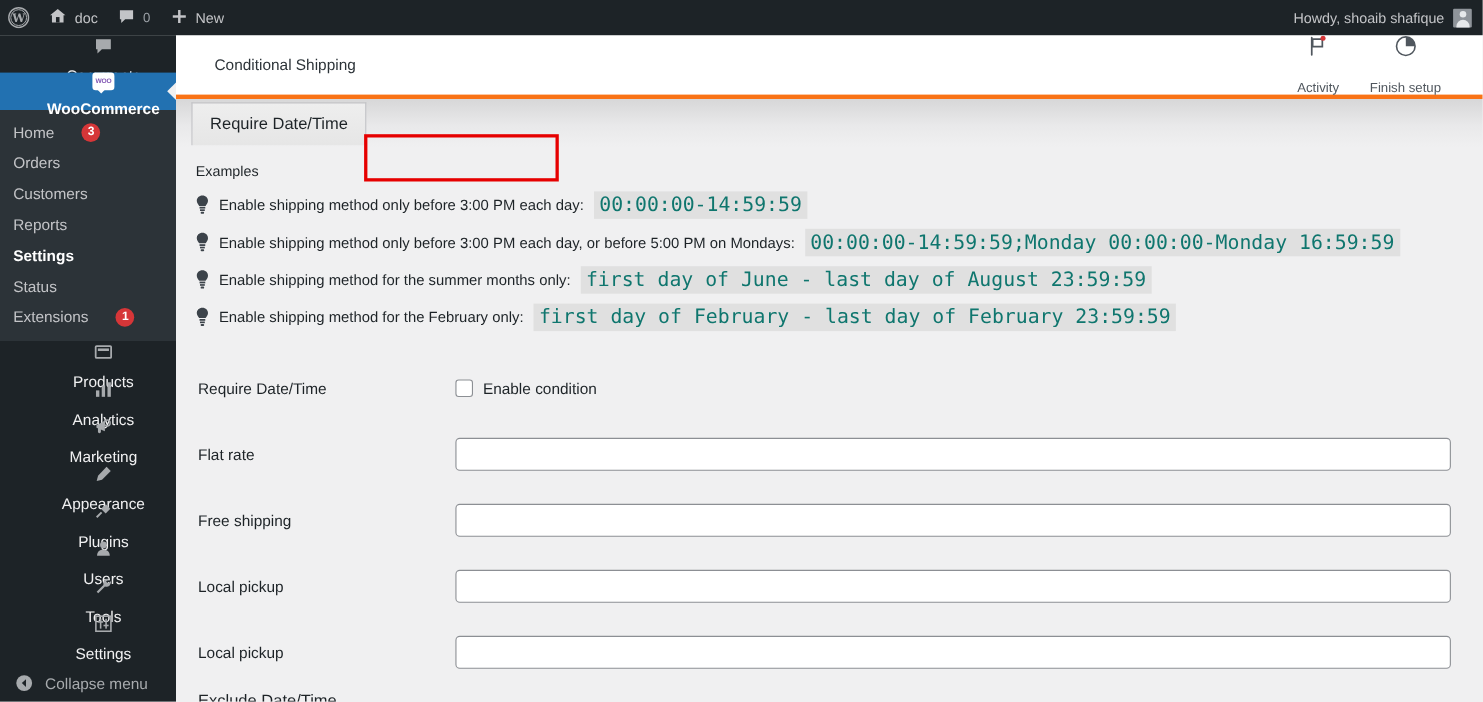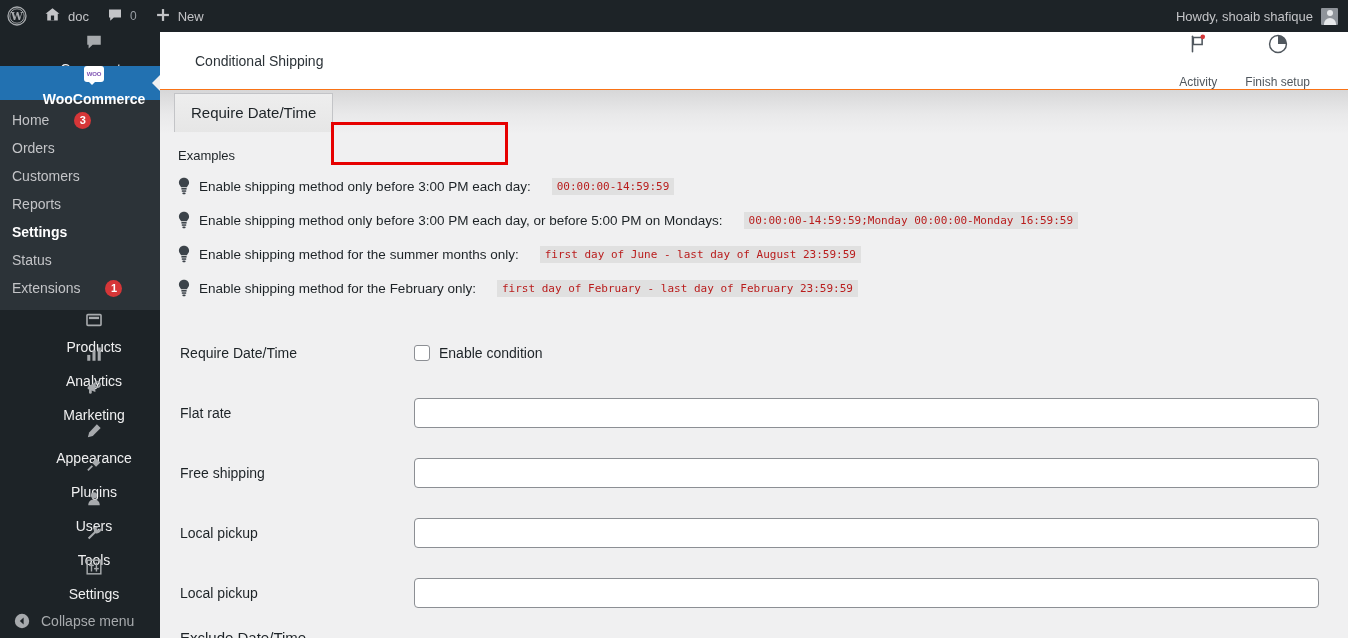--- a/index.html
+++ b/index.html
@@ -99,21 +99,21 @@
     display:flex; align-items:center; gap:9px; padding-left:12px; height:34px;
     color:#a7aaad; font-size:14px;
   }
 
   
   #content {
     position: absolute; top: 32px; left: 160px;
     width: 1188px; height: 606px; background:#f0f0f1; overflow:hidden;
   }
   .wc-header {
-    height: 58px; background:#fff; border-bottom:1px solid #f97316;
+    height: 58px; background:#fff; border-bottom:4px solid #f97316;
     display:flex; align-items:center; padding: 0 20px 0 35px;
     position: relative;
   }
   .wc-title { font-size:14px; color:#2c3338; font-weight:400; }
   .wc-header-spacer { flex:1; }
   .wc-actions { display:flex; align-items:flex-end; gap:28px; padding-right: 18px; }
   .wc-action {
     display:flex; flex-direction:column; align-items:center; gap:20px;
     color:#50575e; font-size:12px;
   }
@@ -139,22 +139,22 @@
   .body-area { padding: 8px 20px 0 18px; }
   .examples-label { font-size:13px; color:#1d2327; margin: 6px 0 6px 0; }
   .ex-list { margin: 0; padding: 0; list-style:none; }
   .ex-item {
     display:flex; align-items:center; gap:9px;
     font-size:13.5px; color:#1d2327; height: 34px;
   }
   .bulb { width:12px; height:18px; flex:none; }
   .code {
     font-family: "DejaVu Sans Mono", monospace;
-    font-size: 11px; color:#b91c1c;
-    background:#e0e0e0; padding: 2px 5px; white-space:pre;margin-left:12px;
+    font-size: 18px; color:#0f766e;
+    background:#e0e0e0; padding: 2px 5px; white-space:pre;
   }
 
   .fields { margin-top: 18px; }
   .field-row {
     display:flex; align-items:center; min-height: 60px;
   }
   .field-label {
     width: 236px; flex:none; font-size:14px; color:#1d2327;
     padding-left: 2px;
   }

